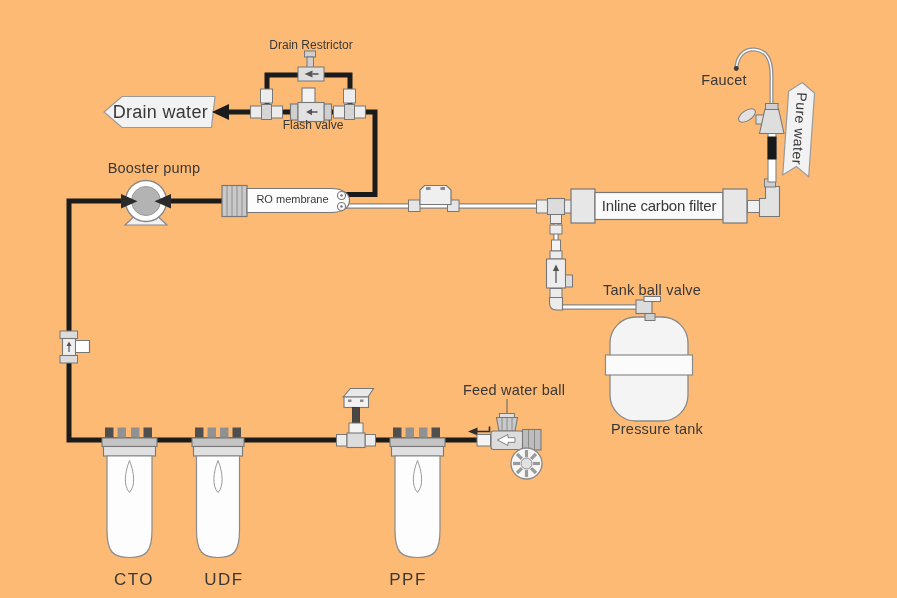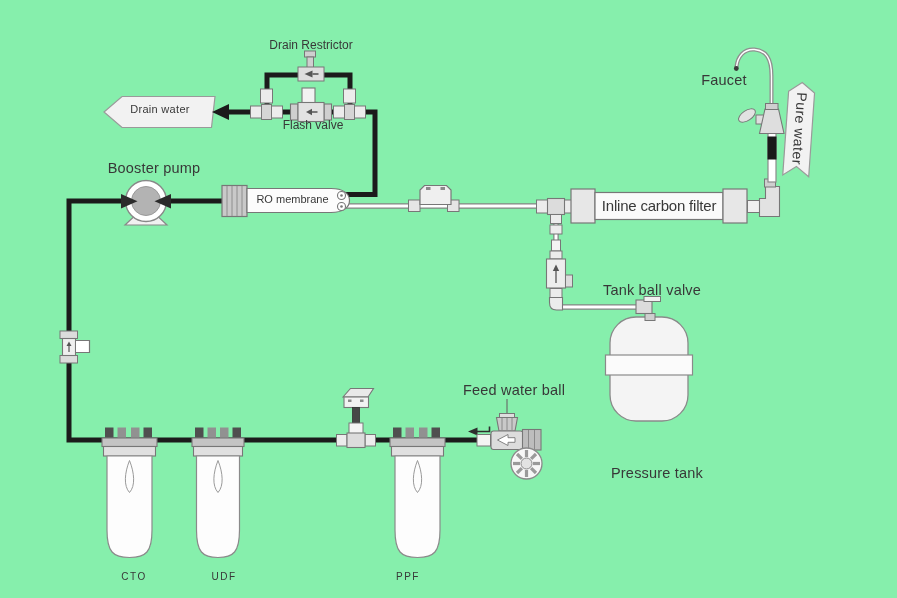--- a/index.html
+++ b/index.html
@@ -1,25 +1,25 @@
 <!DOCTYPE html>
 <html><head>
 <meta charset="utf-8">
 <style>
   html,body{margin:0;padding:0;background:#fff;}
-  #stage{position:relative;width:897px;height:598px;background:#86efac;overflow:hidden;
+  #stage{position:relative;width:897px;height:598px;background:#fdba74;overflow:hidden;
          font-family:"Liberation Sans","DejaVu Sans",sans-serif;color:#383838;}
   #gfx{position:absolute;left:0;top:0;}
   .lbl{position:absolute;text-align:center;white-space:nowrap;color:#383838;line-height:1.1;}
   .fs12{font-size:12px;}
   .fs13{font-size:11px;}
   .fs14{font-size:14.5px;letter-spacing:.2px;}
   .fs15{font-size:15px;letter-spacing:-0.2px;}
-  .fs16{font-size:11px;letter-spacing:.3px;}
-  .cart{font-size:10px;letter-spacing:1.5px;}
+  .fs16{font-size:18px;letter-spacing:.3px;text-align:right;}
+  .cart{font-size:17px;letter-spacing:1.5px;}
   .left{text-align:left;}
   .rot{transform:rotate(94deg);transform-origin:center center;font-size:14px;letter-spacing:.5px;}
 </style>
 </head>
 <body>
 
 <div id="stage">
 
 <svg id="gfx" width="897" height="598" viewBox="0 0 897 598" xmlns="http://www.w3.org/2000/svg">
 
@@ -242,19 +242,19 @@
 
 <div class="lbl fs12" style="left:256px;top:39px;width:110px;">Drain Restrictor</div>
 <div class="lbl fs12" style="left:268px;top:119px;width:90px;">Flash valve</div>
 <div class="lbl fs16" style="left:112px;top:103px;width:96px;">Drain water</div>
 <div class="lbl fs14" style="left:99px;top:161px;width:110px;">Booster pump</div>
 <div class="lbl fs13" style="left:250px;top:193px;width:85px;">RO membrane</div>
 <div class="lbl fs15" style="left:596px;top:198px;width:126px;">Inline carbon filter</div>
 <div class="lbl fs14" style="left:696px;top:73px;width:56px;">Faucet</div>
 <div class="lbl rot" style="left:759px;top:121px;width:80px;">Pure water</div>
 <div class="lbl fs14" style="left:596px;top:283px;width:112px;">Tank ball valve</div>
-<div class="lbl fs14" style="left:601px;top:422px;width:112px;margin-top:44px;">Pressure tank</div>
+<div class="lbl fs14" style="left:601px;top:422px;width:112px;">Pressure tank</div>
 <div class="lbl fs14" style="left:452px;top:383px;width:124px;">Feed water ball</div>
 <div class="lbl cart" style="left:109px;top:571px;width:50px;">CTO</div>
 <div class="lbl cart" style="left:199px;top:571px;width:50px;">UDF</div>
 <div class="lbl cart" style="left:383px;top:571px;width:50px;">PPF</div>
 
 </div>
 
 </body></html>

